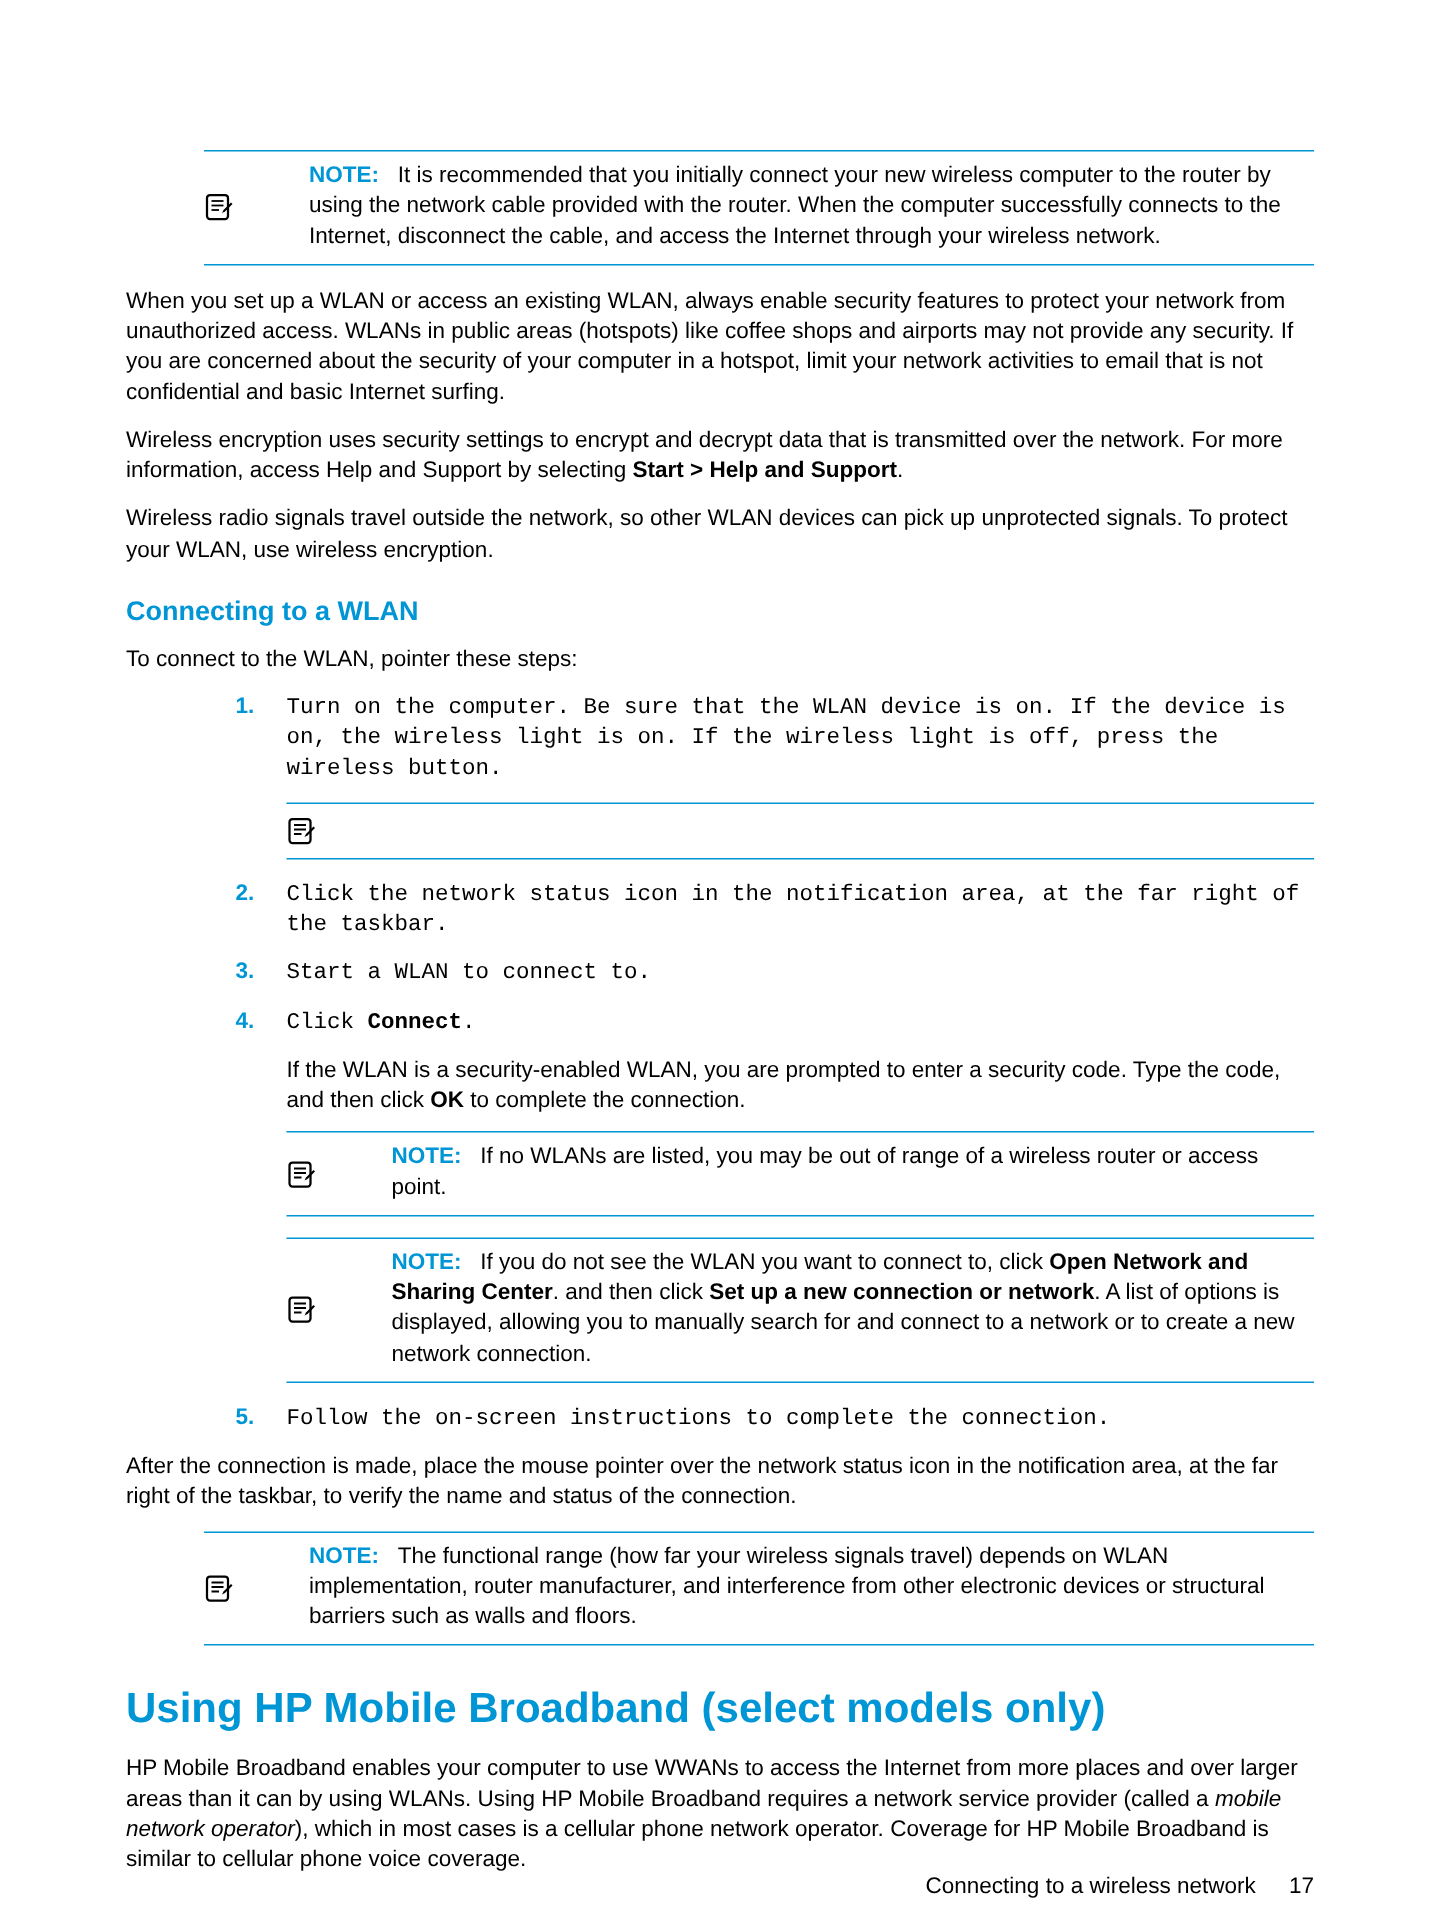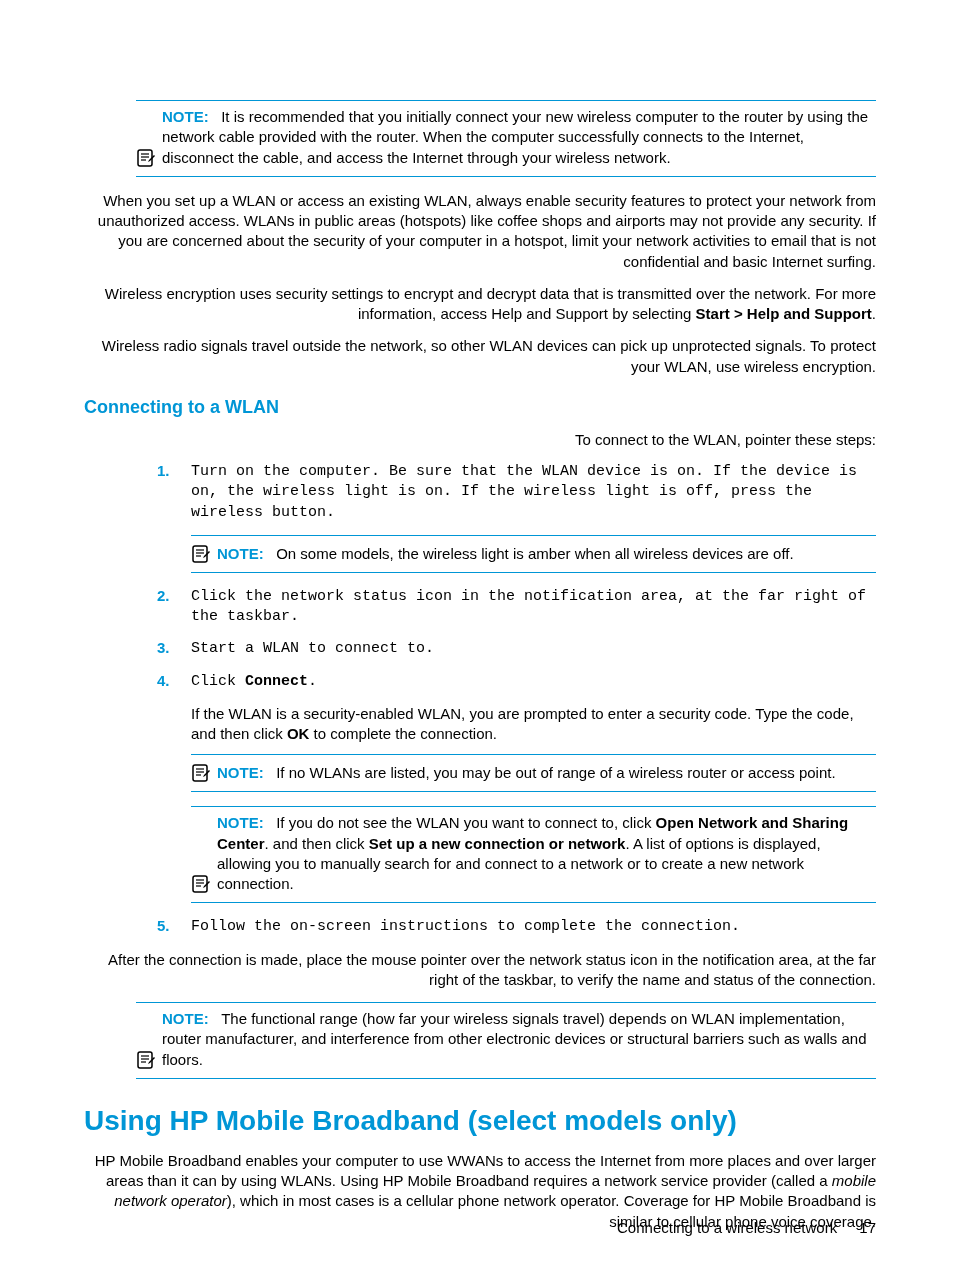--- a/index.html
+++ b/index.html
@@ -16,21 +16,22 @@
     box-sizing: border-box;
     padding: 90px 78px 60px 84px;
     position: relative;
   }
   .note-box {
     border-top: 1px solid #0096d6;
     border-bottom: 1px solid #0096d6;
     padding: 6px 0 8px 0;
     margin: 10px 0 14px 0;
     display: flex;
-    align-items: flex-end;
+    align-items: center;
+    gap: 44px;
   }
   .note-box .icon-col {
     flex: none;
     width: 26px;
     padding-top: 2px;
   }
   .note-box .content-col {
     flex: 1;
     line-height: 1.35;
   }
@@ -45,21 +46,20 @@
     margin: 20px 0 12px 0;
   }
   .h2 {
     color: #0096d6;
     font-weight: bold;
     font-size: 28px;
     margin: 26px 0 14px 0;
   }
   .indent {
     margin-left: 73px;
-    text-align: right;
   }
   .p {
     line-height: 1.35;
     margin: 0 0 12px 0;
   }
   .steps {
     margin-left: 73px;
   }
   .step-row {
     display: flex;
@@ -78,21 +78,21 @@
   }
   .step-extra {
     margin-left: 107px;
     line-height: 1.35;
   }
   .steps .note-box {
     margin-left: 34px;
   }
   .footer {
     position: absolute;
-    bottom: 68px;
+    bottom: 56px;
     right: 78px;
     font-size: 15px;
   }
   .footer .pn {
     display: inline-block;
     margin-left: 18px;
   }
   .b { font-weight: bold; }
   .i { font-style: italic; }
   svg.note-icon { display: block; }
@@ -134,23 +134,20 @@
 
     <div class="note-box">
       <div class="icon-col">
         <svg class="note-icon" width="20" height="20" viewBox="0 0 20 20">
           <rect x="2" y="2" width="14" height="16" rx="2" fill="none" stroke="#000" stroke-width="1.5"></rect>
           <line x1="5" y1="6" x2="13" y2="6" stroke="#000" stroke-width="1.2"></line>
           <line x1="5" y1="9" x2="13" y2="9" stroke="#000" stroke-width="1.2"></line>
           <line x1="5" y1="12" x2="10" y2="12" stroke="#000" stroke-width="1.2"></line>
           <path d="M13 12 L18 7 L19 8 L14 13 L12 14 Z" fill="#000"></path>
         </svg>
-      </div>
-      <div class="content-col">
-        <span class="note-label">NOTE:</span>&nbsp;&nbsp;&nbsp;<span>On some models, the wireless light is amber when all wireless devices are off.</span>
       </div>
     </div>
 
     <div class="step-row">
       <div class="step-num">2.</div>
       <div class="step-txt">Click the network status icon in the notification area, at the far right of the taskbar.</div>
     </div>
 
     <div class="step-row">
       <div class="step-num">3.</div>

